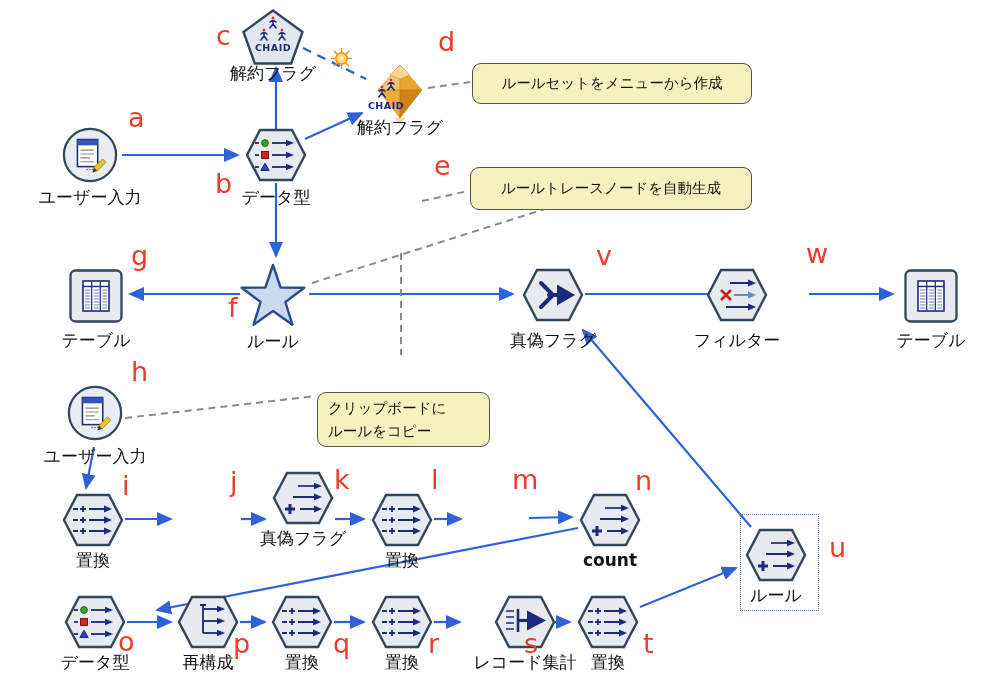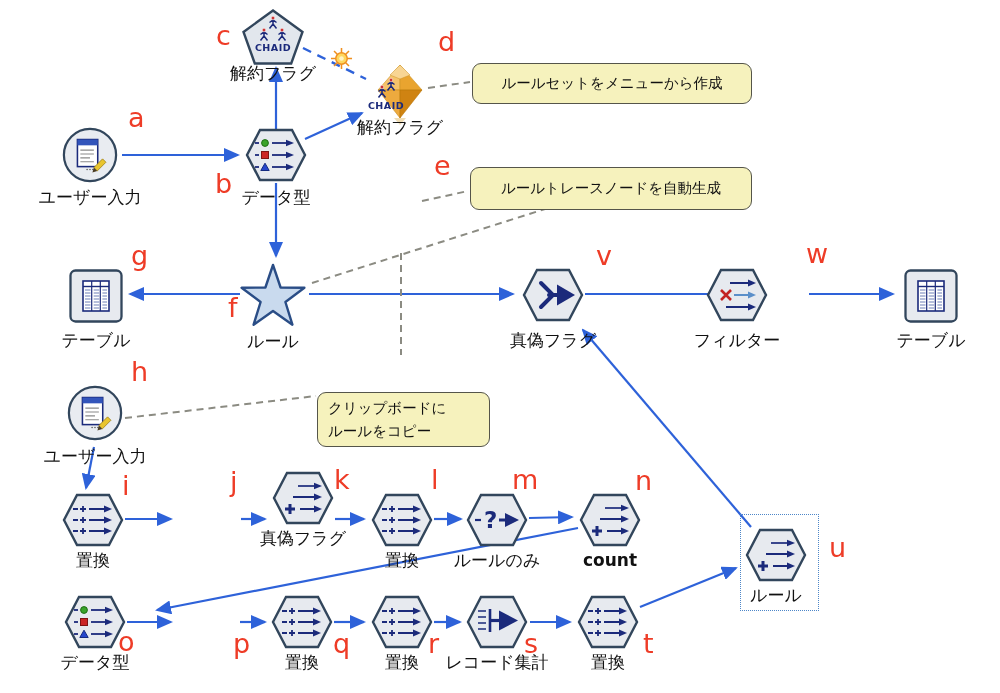--- a/index.html
+++ b/index.html
@@ -306,52 +306,52 @@
         <use href="#sym-derive"></use>
       </svg>
     <div class="nlabel" style="top:56px">真偽フラグ</div>
   </div>
   <div class="node" style="left:371px;top:493px;width:62px;">
     <svg width="62" height="54">
         <use href="#sym-filler"></use>
       </svg>
     <div class="nlabel" style="top:56px">置換</div>
   </div>
-  <div class="node" style="left:466px;top:493px;width:62px;">
-    <svg width="62" height="54">
-        <use href="#sym-select"></use>
-      </svg>
-    <div class="nlabel" style="top:56px">ルールのみ</div>
-  </div>
   <div class="node" style="left:579px;top:493px;width:62px;font-weight:bold;">
     <svg width="62" height="54">
         <use href="#sym-derive"></use>
       </svg>
     <div class="nlabel" style="top:57px">count</div>
   </div>
 
   <div class="node" style="left:64px;top:595px;width:62px;">
     <svg width="62" height="54">
         <use href="#sym-type"></use>
       </svg>
     <div class="nlabel" style="top:56px">データ型</div>
   </div>
+  <div class="node" style="left:177px;top:595px;width:62px;">
+    <svg width="62" height="54">
+        <use href="#sym-restructure"></use>
+      </svg>
+    <div class="nlabel" style="top:56px">再構成</div>
+  </div>
   <div class="node" style="left:271px;top:595px;width:62px;">
     <svg width="62" height="54">
         <use href="#sym-filler"></use>
       </svg>
     <div class="nlabel" style="top:56px">置換</div>
   </div>
   <div class="node" style="left:371px;top:595px;width:62px;">
     <svg width="62" height="54">
         <use href="#sym-filler"></use>
       </svg>
     <div class="nlabel" style="top:56px">置換</div>
   </div>
-  <div class="node" style="left:466px;top:595px;width:62px;">
+  <div class="node" style="left:494px;top:595px;width:62px;">
     <svg width="62" height="54">
         <use href="#sym-aggregate"></use>
       </svg>
     <div class="nlabel" style="top:56px">レコード集計</div>
   </div>
   <div class="node" style="left:577px;top:595px;width:62px;">
     <svg width="62" height="54">
         <use href="#sym-filler"></use>
       </svg>
     <div class="nlabel" style="top:56px">置換</div>

